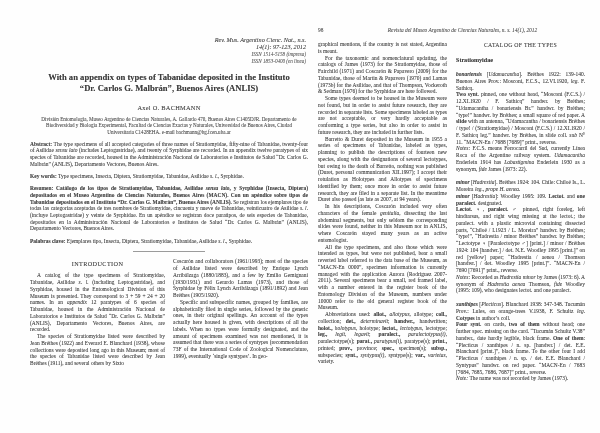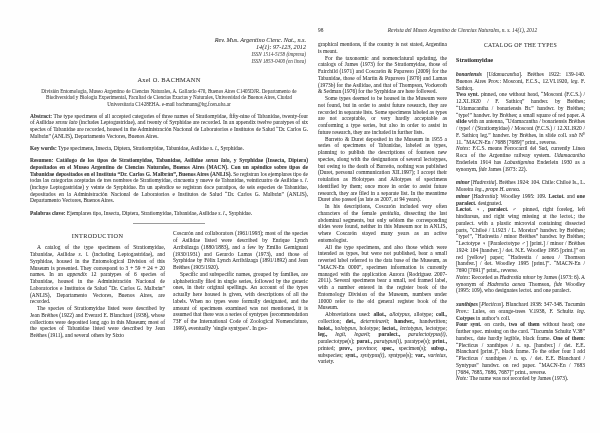--- a/index.html
+++ b/index.html
@@ -43,20 +43,21 @@
 <div id="canvas">
 
   <div id="page-left">
     <div class="jref">
       <div class="jr1">Rev. Mus. Argentino Cienc. Nat., n.s.</div>
       <div class="jr1">14(1): 97-123, 2012</div>
       <div class="jr2">ISSN 1514-5158 (impresa)</div>
       <div class="jr2">ISSN 1853-0400 (en línea)</div>
     </div>
 
+    <div class="subtitle">With an appendix on types of Tabanidae deposited in the Instituto “Dr. Carlos G. Malbrán”, Buenos Aires (ANLIS)</div>
     <div class="author">Axel O. BACHMANN</div>
     <div class="affil">División Entomología, Museo Argentino de Ciencias Naturales, A. Gallardo 470, Buenos Aires C1405DJR. Departamento de Biodiversidad y Biología Experimental, Facultad de Ciencias Exactas y Naturales, Universidad de Buenos Aires, Ciudad Universitaria C1428EHA. e-mail bachmann@bg.fcen.uba.ar</div>
 
     <p class="meta"><span style="font-weight: bold;">Abstract: </span><span>The type specimens of all accepted categories of three names of Stratiomyidae, fifty-nine of Tabanidae, twenty-four of Asilidae </span><span style="font-style: italic;">sensu lato</span><span> (includes Leptogastridae), and twenty of Syrphidae are recorded. In an appendix twelve paratypes of six species of Tabanidae are recorded, housed in the Administración Nacional de Laboratorios e Institutos de Salud “Dr. Carlos G. Malbrán” (ANLIS), Departamento Vectores, Buenos Aires.</span></p>
     <p class="meta"><span style="font-weight: bold;">Key words: </span><span>Type specimens, Insecta, Diptera, Stratiomyidae, Tabanidae, Asilidae </span><span style="font-style: italic;">s. l.</span><span>, Syrphidae.</span></p>
     <p class="meta"><span style="font-weight: bold;">Resumen: Catálogo de los tipos de Stratiomyidae, Tabanidae, Asilidae </span><span style="font-weight: bold; font-style: italic;">sensu lato</span><span style="font-weight: bold;">, y Syrphidae (Insecta, Diptera) depositados en el Museo Argentino de Ciencias Naturales, Buenos Aires (MACN). Con un apéndice sobre tipos de Tabanidae depositados en el Instituto “Dr. Carlos G. Malbrán”, Buenos Aires (ANLIS). </span><span>Se registran los ejemplares tipo de todas las categorías aceptadas de tres nombres de Stratiomyidae, cincuenta y nueve de Tabanidae, veinticuatro de Asilidae </span><span style="font-style: italic;">s. l.</span><span> (incluye Leptogastridae) y veinte de Syrphidae. En un apéndice se registran doce paratipos, de seis especies de Tabanidae, depositados en la Administración Nacional de Laboratorios e Institutos de Salud “Dr. Carlos G. Malbrán” (ANLIS), Departamento Vectores, Buenos Aires.</span></p>
     <p class="meta"><span style="font-weight: bold;">Palabras clave: </span><span>Ejemplares tipo, Insecta, Diptera, Stratiomyidae, Tabanidae, Asilidae </span><span style="font-style: italic;">s. l.</span><span>, Syrphidae.</span></p>
 
     <hr class="divider">
 

